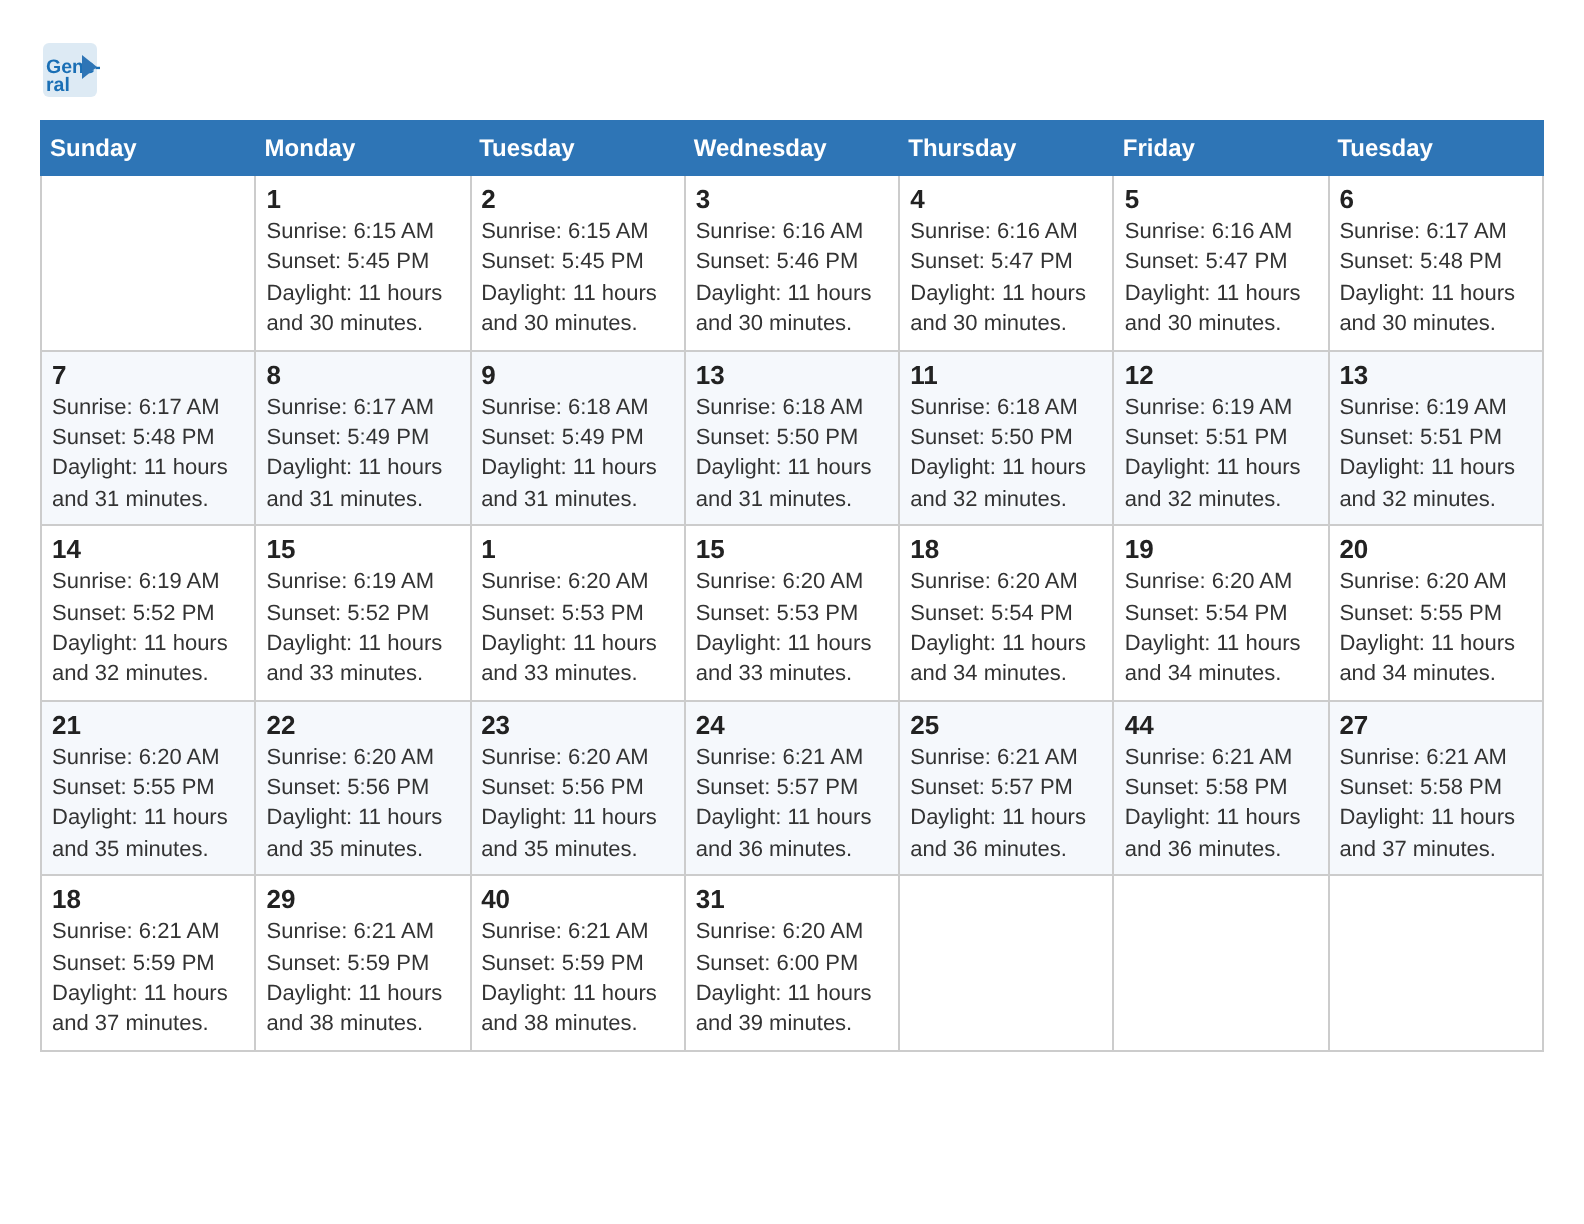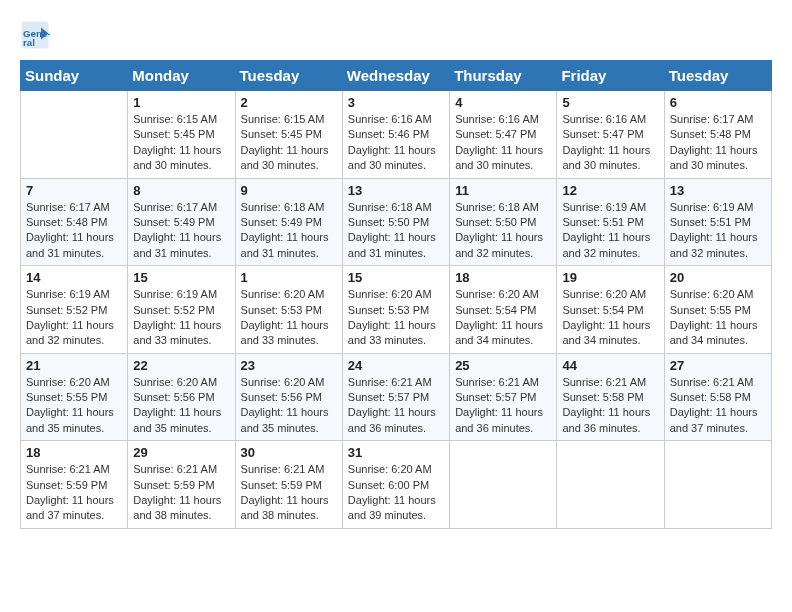--- a/index.html
+++ b/index.html
@@ -41,21 +41,21 @@
     .calendar {
       width: 100%;
       border-collapse: collapse;
       font-size: 11px;
     }
     .calendar th {
       background-color: #2e75b6;
       color: #fff;
       padding: 6px 4px;
       text-align: left;
-      font-size: 15px;
+      font-size: 12px;
       font-weight: bold;
       border: 1px solid #2e75b6;
     }
     .calendar td {
       border: 1px solid #ccc;
       padding: 4px 5px;
       vertical-align: top;
       width: 107px;
       height: 80px;
     }
@@ -238,21 +238,21 @@
       <tr>
         <td>
           <span class="day-num">18</span>
           <div class="cell-text">Sunrise: 6:21 AM<br>Sunset: 5:59 PM<br>Daylight: 11 hours<br>and 37 minutes.</div>
         </td>
         <td>
           <span class="day-num">29</span>
           <div class="cell-text">Sunrise: 6:21 AM<br>Sunset: 5:59 PM<br>Daylight: 11 hours<br>and 38 minutes.</div>
         </td>
         <td>
-          <span class="day-num">30</span>
+          <span class="day-num">40</span>
           <div class="cell-text">Sunrise: 6:21 AM<br>Sunset: 5:59 PM<br>Daylight: 11 hours<br>and 38 minutes.</div>
         </td>
         <td>
           <span class="day-num">31</span>
           <div class="cell-text">Sunrise: 6:20 AM<br>Sunset: 6:00 PM<br>Daylight: 11 hours<br>and 39 minutes.</div>
         </td>
         <td class="empty-cell"></td>
         <td class="empty-cell"></td>
         <td class="empty-cell"></td>
       </tr>

